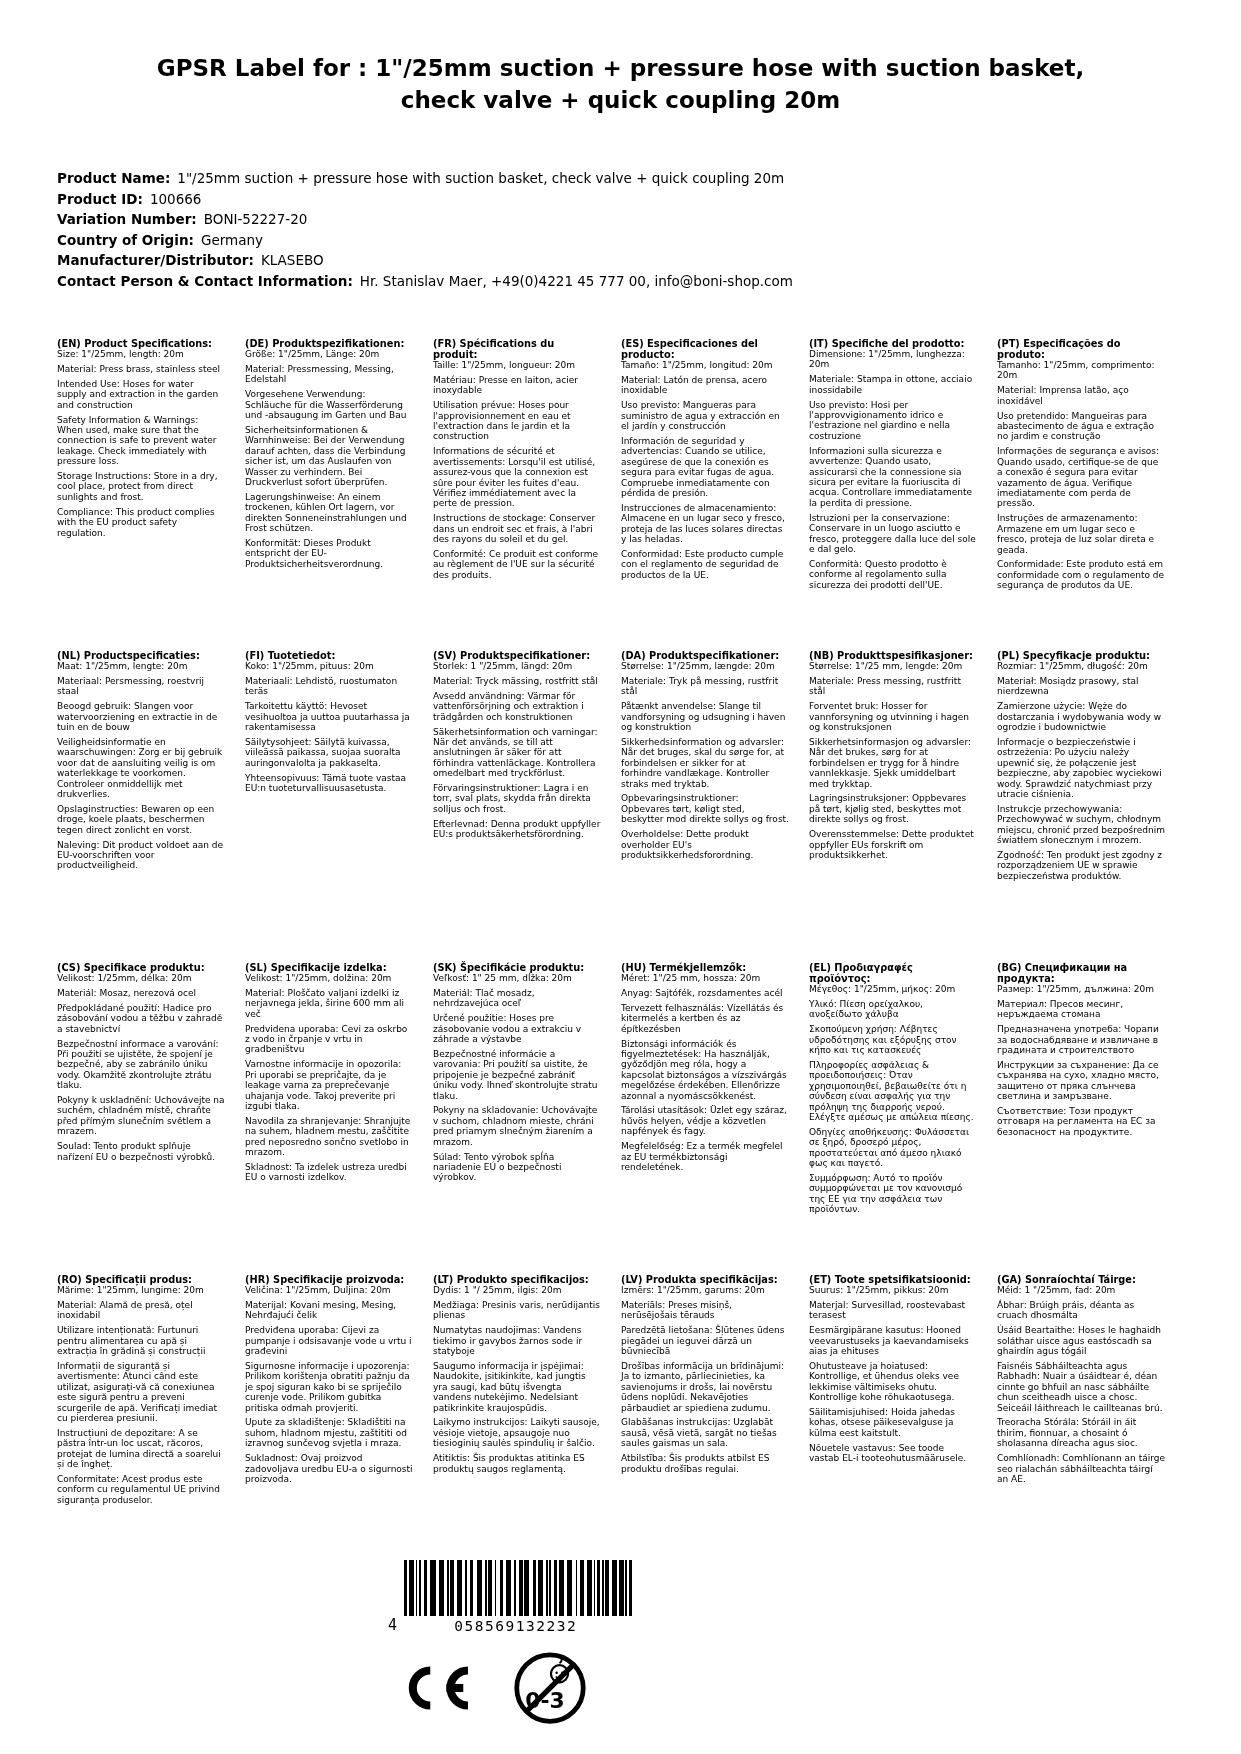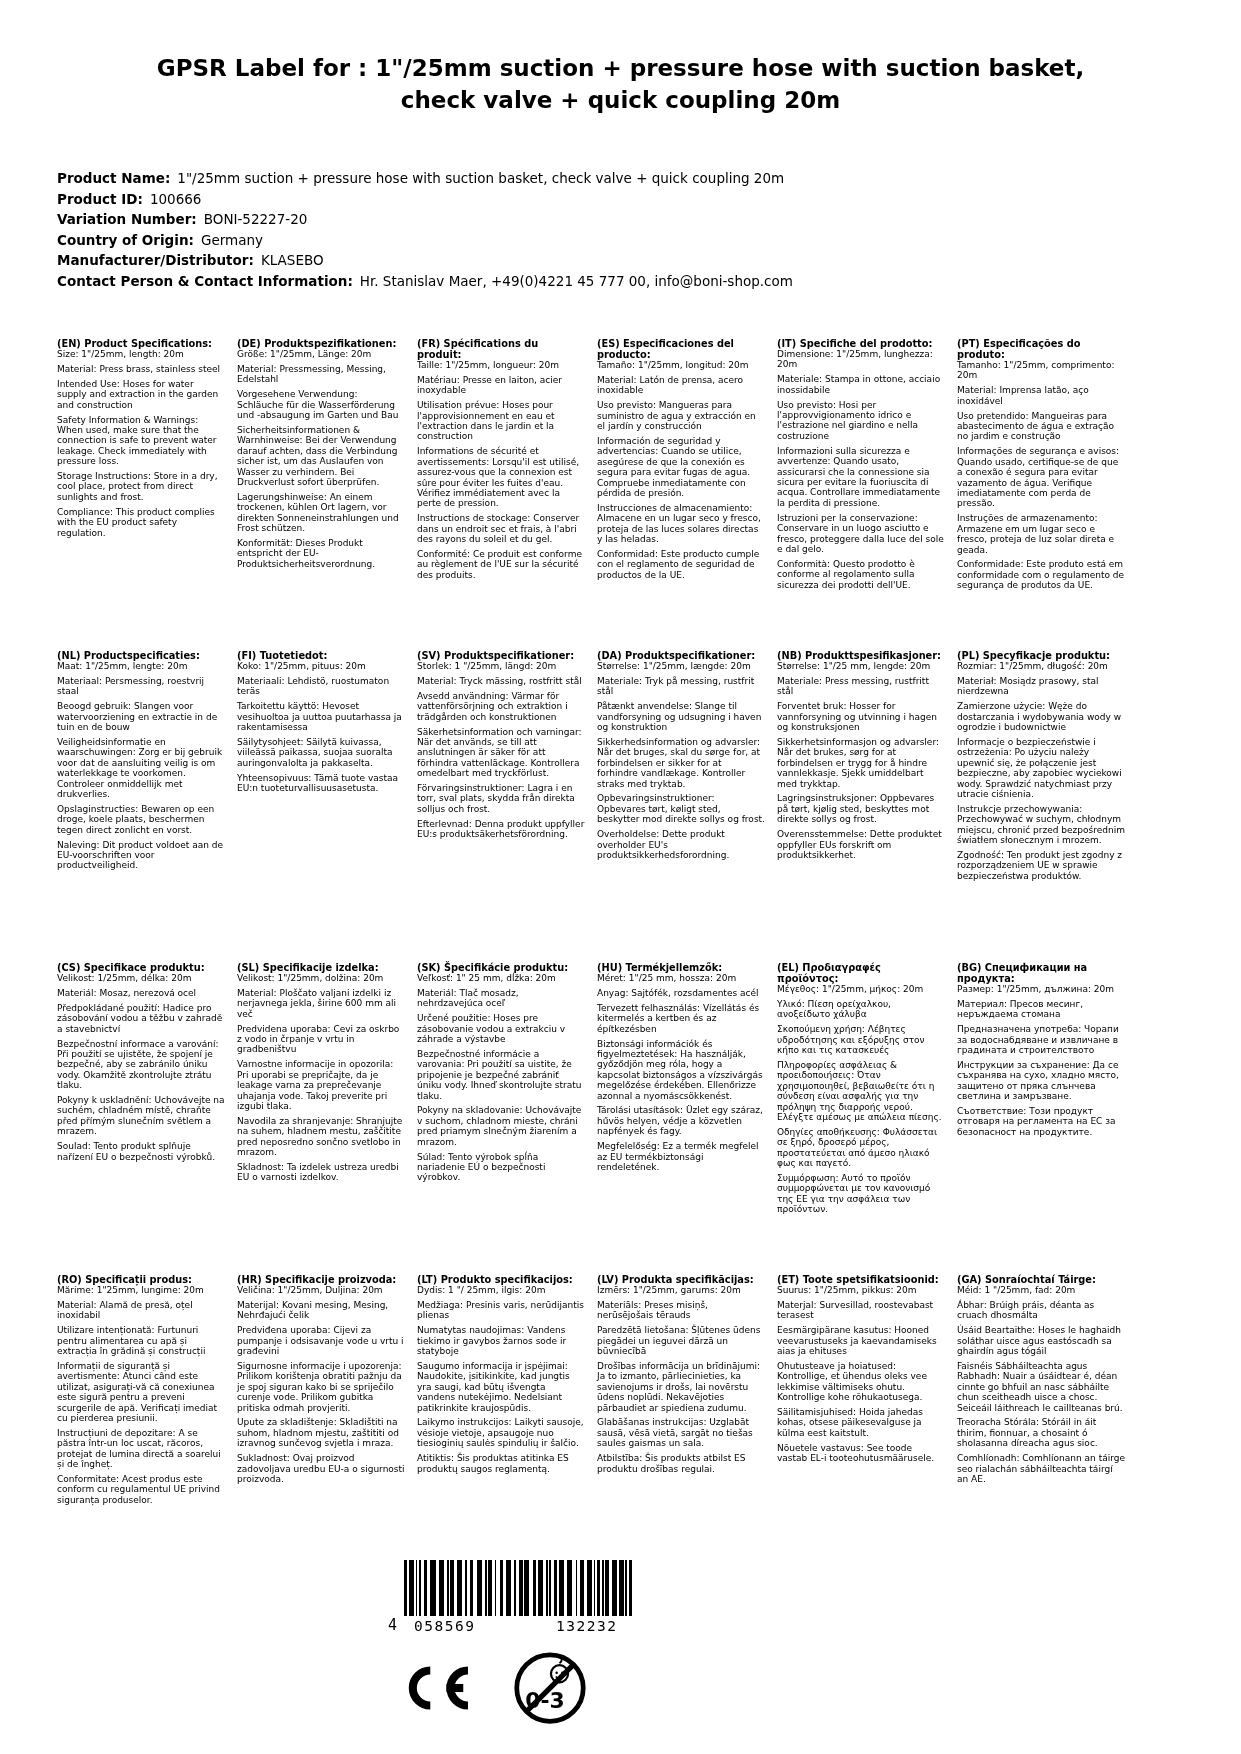--- a/index.html
+++ b/index.html
@@ -10,32 +10,32 @@
   }
   .title{
     margin:52px auto 0;max-width:950px;text-align:center;
     font-size:23px;font-weight:bold;line-height:1.4;
   }
   .info{position:absolute;left:57px;top:168px;width:1130px;}
   .info-line{font-size:13.5px;line-height:20.5px;white-space:nowrap;}
   .info-line b{margin-right:7px;}
   .grid{
     position:absolute;left:57px;top:338px;width:1148px;
-    display:grid;grid-template-columns:repeat(6,168px);column-gap:12px;
+    display:grid;grid-template-columns:repeat(6,168px);column-gap:20px;
     grid-template-rows:312px 312px 312px auto;
   }
   .cell{overflow:visible;overflow-wrap:break-word;}
   .lh{font-size:9.8px;font-weight:bold;margin:0;line-height:11px;}
   .lb p{font-size:9px;line-height:10.4px;margin:0 0 4.5px;}
   .footer{position:absolute;left:388px;top:1560px;width:300px;}
   .bc-row{display:flex;align-items:flex-end;gap:7px;}
   .bc-first{font-size:15px;font-family:"DejaVu Sans Mono",monospace;line-height:1;padding-bottom:1px;}
   .bars{display:flex;align-items:flex-end;height:56px;}
   .bars span{display:block;height:100%;background:#000;flex:none;}
-  .bc-nums{display:flex;justify-content:space-between;padding:2px 16px 0 10px;
+  .bc-nums{display:flex;justify-content:center;padding:2px 16px 0 10px;
     font-size:14.5px;font-family:"DejaVu Sans Mono",monospace;letter-spacing:1.5px;}
   .marks{display:flex;align-items:center;gap:40px;margin-top:16px;padding-left:10px;}
 </style>
 </head>
 <body>
 
 <h1 class="title">GPSR Label for : 1"/25mm suction + pressure hose with suction basket, check valve + quick coupling 20m</h1>
 
 <div class="info">
   <div class="info-line"><b>Product Name:</b><span>1"/25mm suction + pressure hose with suction basket, check valve + quick coupling 20m</span></div>

